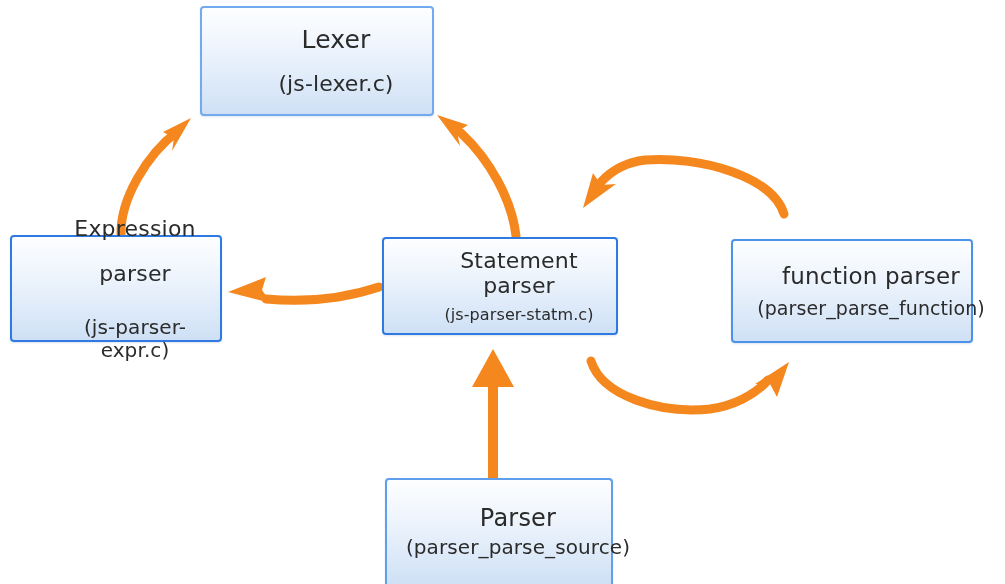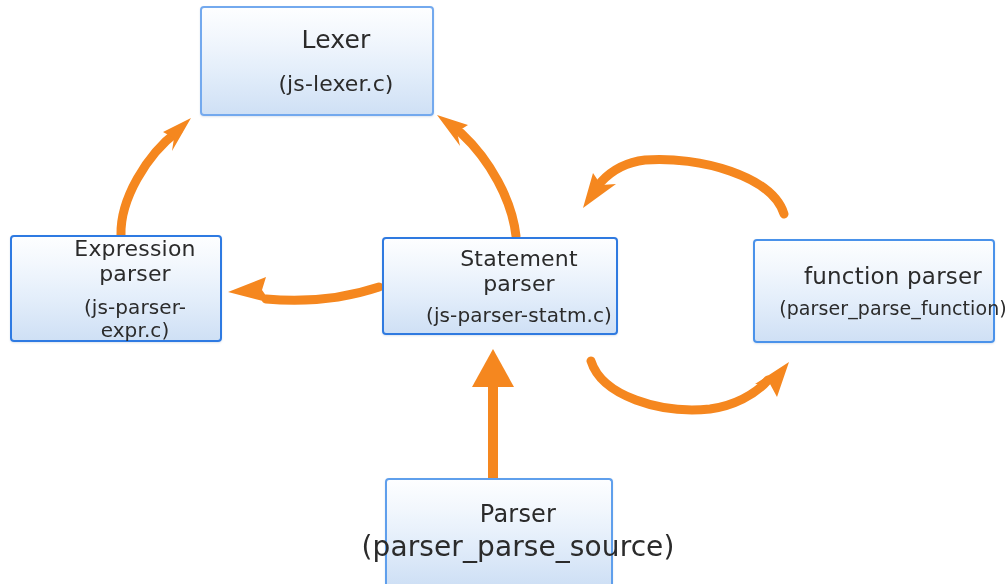--- a/index.html
+++ b/index.html
@@ -43,47 +43,48 @@
   #node-lexer {
     left: 200px; top: 6px; width: 234px; height: 110px;
     border: 2px solid #73a9ee;
   }
   #node-lexer .title { font-size: 25px; }
   #node-lexer .sub   { font-size: 22px; margin-top: 16px; }
 
   #node-expression {
     left: 10px; top: 235px; width: 212px; height: 107px;
     border: 2px solid #2e7ae2;
+    gap: 20px;
   }
   #node-expression .title { font-size: 22px; }
   #node-expression .sub   { font-size: 20px; margin-top: 10px; }
 
   #node-statement {
     left: 382px; top: 237px; width: 236px; height: 98px;
     border: 2px solid #2f7ae0;
   }
   #node-statement .title { font-size: 22px; }
-  #node-statement .sub   { font-size: 20px; margin-top: 8px; }
+  #node-statement .sub   { font-size: 16px; margin-top: 8px; }
 
   #node-function {
-    left: 753px; top: 239px; width: 242px; height: 104px;
+    left: 731px; top: 239px; width: 242px; height: 104px;
     border: 2px solid #4a92ea;
   }
   #node-function .title { font-size: 23px; }
   #node-function .sub   { font-size: 19px; margin-top: 9px; }
 
   #node-parser {
     left: 385px; top: 478px; width: 228px; height: 106px;
     border: 2px solid #5f9fec;
     border-bottom: none;
     border-bottom-left-radius: 0;
     border-bottom-right-radius: 0;
   }
   #node-parser .title { font-size: 24px; }
-  #node-parser .sub   { font-size: 28px; margin-top: 3px; }
+  #node-parser .sub   { font-size: 20px; margin-top: 3px; }
 
   #edges {
     position: absolute;
     left: 0; top: 0;
     width: 1005px;
     height: 584px;
     pointer-events: none;
   }
 </style>
 </head>

